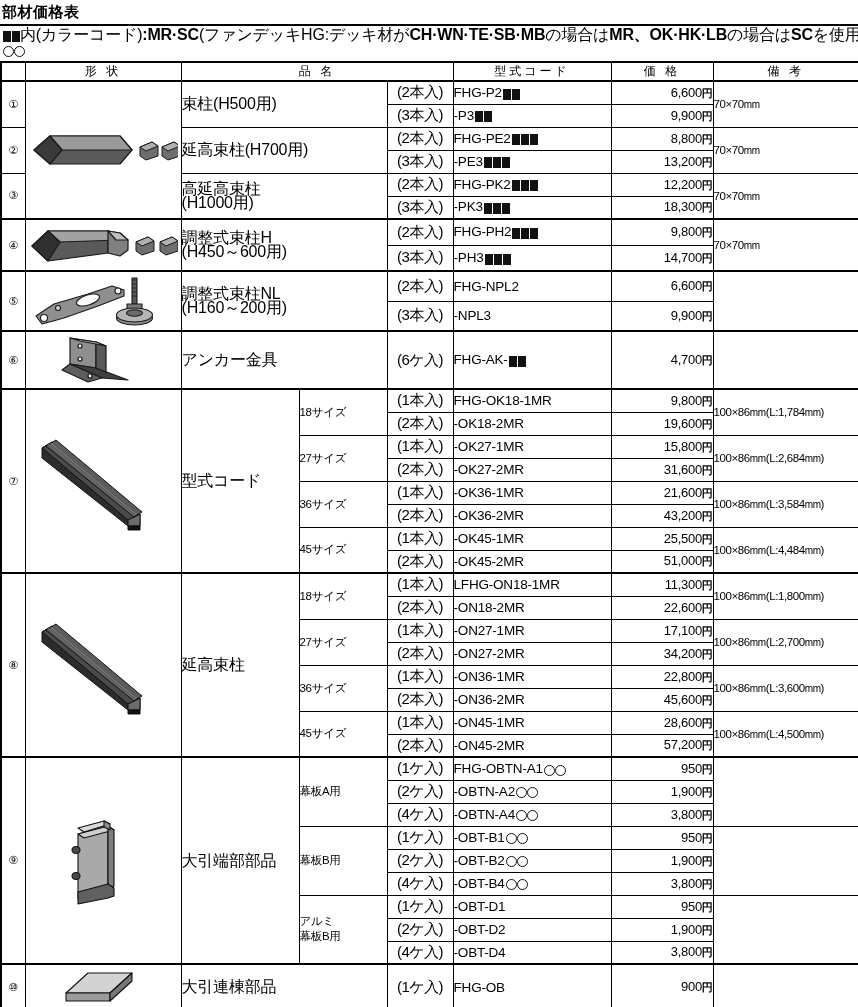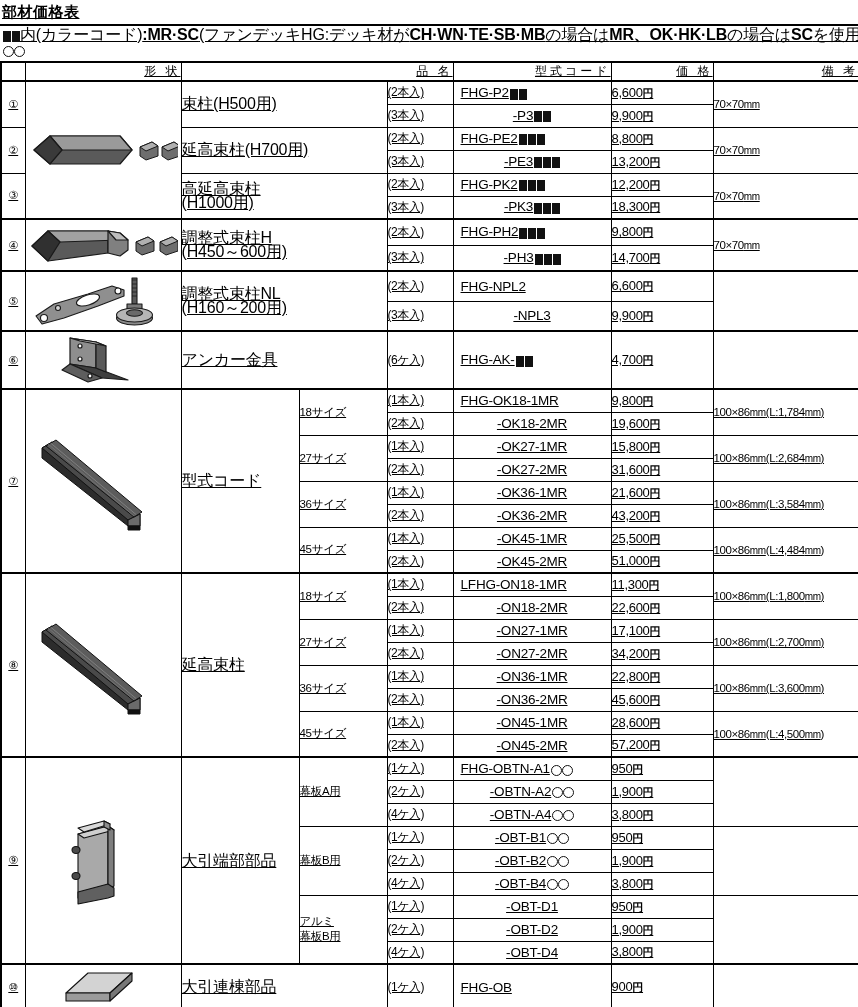--- a/index.html
+++ b/index.html
@@ -6,21 +6,21 @@
   html, body {
     margin: 0; padding: 0;
     background: #ffffff;
   }
   body {
     width: 858px; height: 1007px;
     font-family: "Liberation Sans", "DejaVu Sans", sans-serif;
     color: #000;
     -webkit-font-smoothing: none;
   }
-  .page { width: 858px; height: 1007px; position: relative; padding: 0; text-decoration: underline; }
+  .page { width: 858px; height: 1007px; position: relative; padding: 0; }
 
   
   .title {
     font-size: 15px;
     font-weight: bold;
     letter-spacing: 0.5px;
     padding: 3px 0 2px 2px;
     line-height: 1.2;
   }
   .title-rule {
@@ -62,21 +62,21 @@
   col.c-shape { width: 156px; }
   col.c-name  { width: 118px; }
   col.c-size  { width: 88px; }
   col.c-qty   { width: 66px; }
   col.c-code  { width: 158px; }
   col.c-price { width: 102px; }
   col.c-note  { width: 146px; }
 
   thead td {
     height: 17px;
-    text-align: right;
+    text-align: center;
     font-size: 12px;
     letter-spacing: 3px;
     padding-left: 3px;
   }
 
   td.no {
     text-align: center;
     font-size: 11px;
     letter-spacing: 0;
   }
@@ -87,37 +87,37 @@
     line-height: 14px;
     letter-spacing: -0.2px;
   }
   td.size {
     font-size: 11.5px;
     padding-left: 8px;
     letter-spacing: -0.3px;
     margin-left: 48px;
   }
   td.qty {
-    font-size: 12px;
-    text-align: left;
+    font-size: 15px;
+    text-align: center;
     padding-right: 4px;
     letter-spacing: -0.5px;
   }
   td.code {
     font-size: 13.5px;
     font-weight: bold;
-    text-align: center;
+    text-align: left;
     letter-spacing: -0.2px;
     white-space: nowrap;
   }
-  td.code.lead { text-align: left; padding-left: 7px; }
+  td.code.lead { text-align: left; }
   td.price {
     font-size: 13px;
     font-weight: bold;
-    text-align: left;
+    text-align: right;
     padding-right: 4px;
     letter-spacing: -0.3px;
     white-space: nowrap;
   }
   td.price .yen { font-size: 11px; font-weight: bold; }
   td.remark {
     font-size: 11.5px;
     padding-left: 5px;
     letter-spacing: -0.4px;
     white-space: nowrap;

